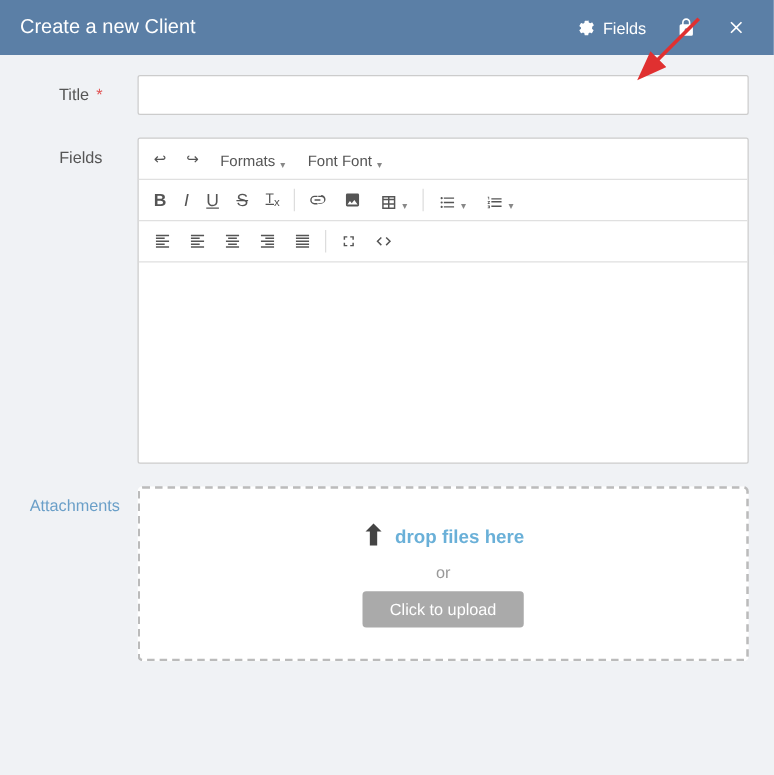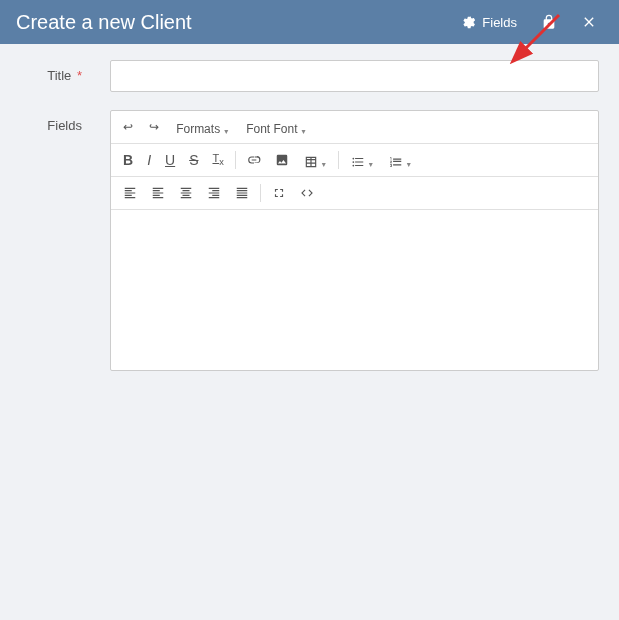--- a/index.html
+++ b/index.html
@@ -26,21 +26,21 @@
       color: #fff;
       padding: 10px 16px;
       display: flex;
       align-items: center;
       justify-content: space-between;
       height: 44px;
       flex-shrink: 0;
     }
 
     .modal-title {
-      font-size: 20px;
+      font-size: 16px;
       font-weight: normal;
       color: #fff;
     }
 
     .header-actions {
       display: flex;
       align-items: center;
       gap: 12px;
     }
 
@@ -412,15 +412,28 @@
                 <path d="M9.4 16.6L4.8 12l4.6-4.6L8 6l-6 6 6 6 1.4-1.4zm5.2 0l4.6-4.6-4.6-4.6L16 6l6 6-6 6-1.4-1.4z"></path>
               </svg>
             </button>
           </div>
 
           <div class="rte-content" contenteditable="true" style=""></div>
         </div>
       </div>
     </div>
 
+    <div class="attachments-row">
+      <div class="attachments-label">Attachments</div>
+      <div class="drop-zone">
+        <div class="drop-files-text">
+          <span class="upload-cloud-icon">⬆</span>
+          <span>drop files here</span>
+        </div>
+        <div class="or-text">or</div>
+        <button class="upload-btn">
+          <span>Click to upload</span>
+        </button>
+      </div>
+    </div>
 
   </div>
 </div>
 
 </body></html>

